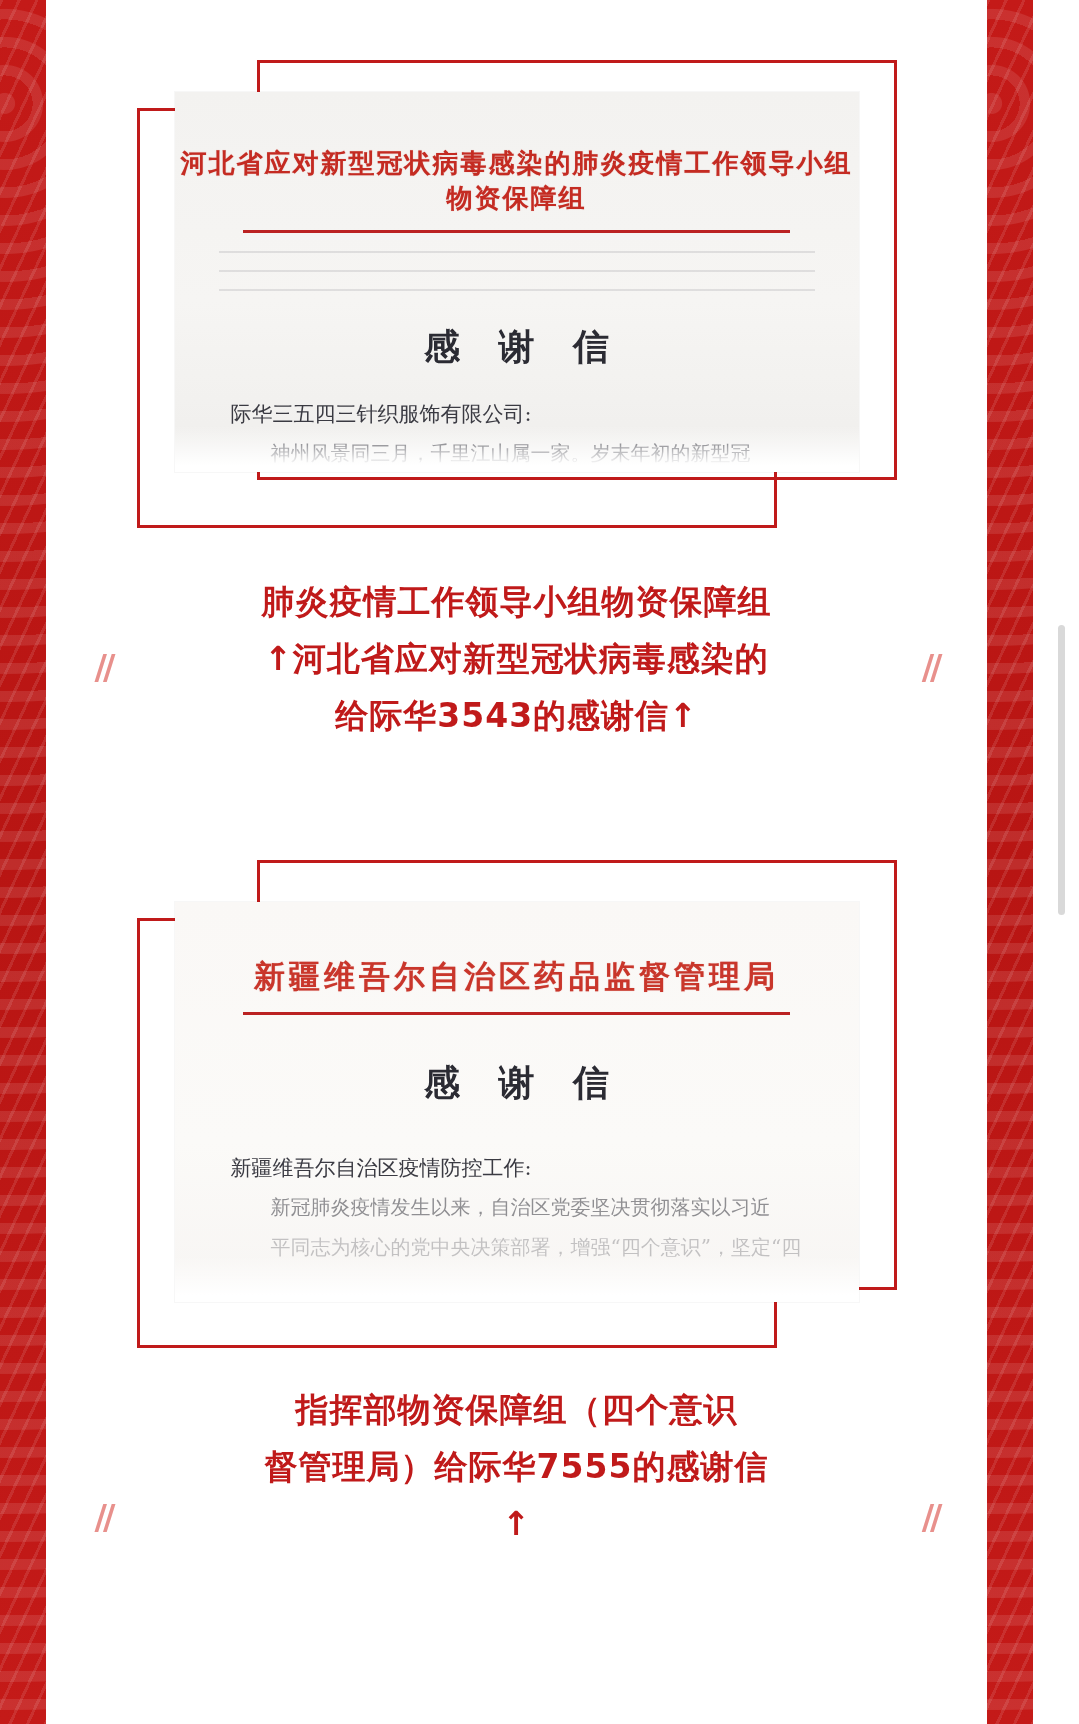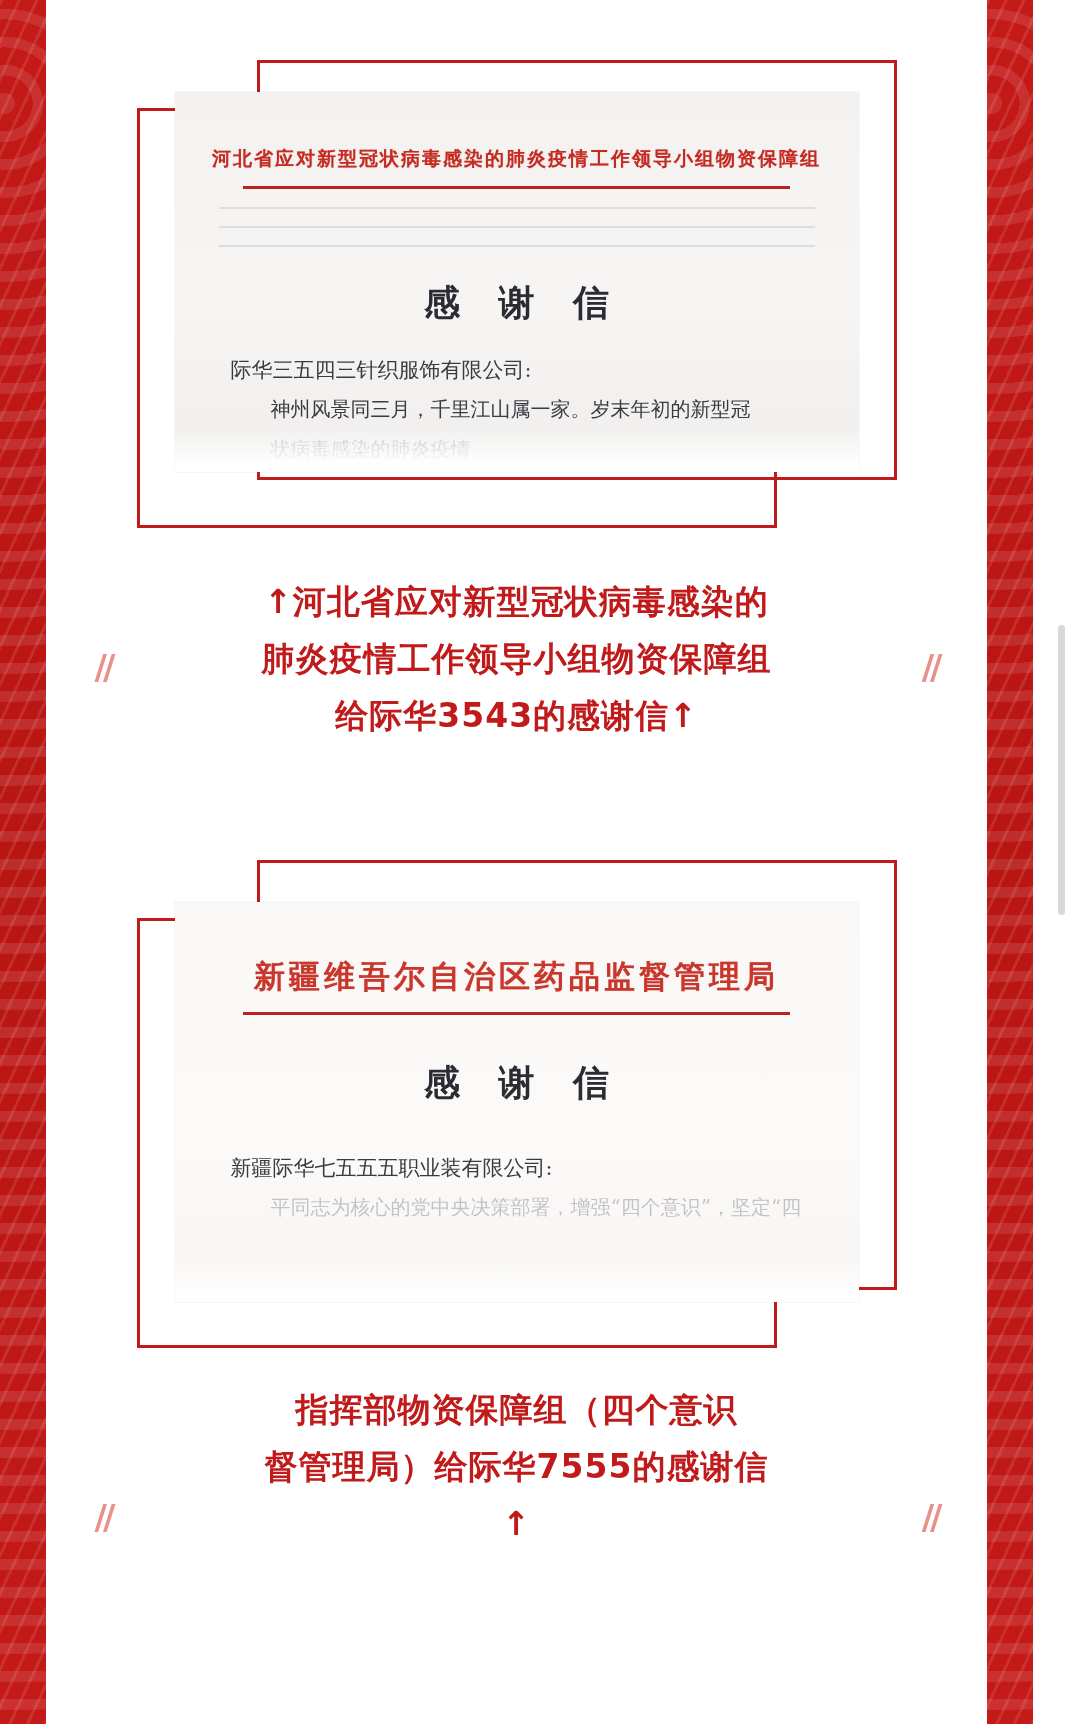--- a/index.html
+++ b/index.html
@@ -119,21 +119,21 @@
 
   .letter-head {
     text-align: center;
     margin-top: 54px;
     font-family: "DejaVu Serif", serif;
     font-weight: bold;
     color: #c42b22;
     letter-spacing: 2px;
     text-shadow: 0 0 1px rgba(196,43,34,0.4);
   }
-  .letter-head.h1 { font-size: 19px; }
+  .letter-head.h1 { font-size: 26px; }
   .letter-head.h2 { font-size: 31px; letter-spacing: 4px; }
 
   .rule-double {
     margin: 14px auto 0 auto;
     width: 80%;
     border-top: 2px solid #b22; 
     border-bottom: 1px solid #b22;
     height: 3px;
     box-sizing: border-box;
   }
@@ -229,36 +229,37 @@
         <div class="letter-title">感 谢 信</div>
         <div class="letter-salutation">际华三五四三针织服饰有限公司:</div>
         <div class="letter-para">神州风景同三月，千里江山属一家。岁末年初的新型冠</div>
         <div class="letter-para faded2">状病毒感染的肺炎疫情</div>
       </div>
     </div>
 
     <div class="caption" style="margin-top:34px;">
       <span class="slash" style="left:-72px; top:64px;">//</span>
       <span class="slash" style="right:-72px; top:64px;">//</span>
+      <div>肺炎疫情工作领导小组物资保障组</div>
       <div>↑河北省应对新型冠状病毒感染的</div>
-      <div>肺炎疫情工作领导小组物资保障组</div>
       <div>给际华3543的感谢信↑</div>
     </div>
   </div>
 
   <div class="section" style="padding-top:116px;">
     <div class="frame-wrap" style="height:500px;">
       <div class="bracket-outer" style="left:120px; top:0; height:430px;"></div>
       <div class="bracket-inner" style="left:0; top:58px; height:430px;"></div>
 
       <div class="letter two" style="left:38px; top:42px; width:684px; height:400px;">
         <div class="letter-head h2">新疆维吾尔自治区药品监督管理局</div>
         <div class="rule-double"></div>
         <div class="letter-title" style="margin-top:44px;">感 谢 信</div>
-        <div class="letter-salutation" style="margin-top:46px;">新疆际华七五五五职业装有限公司:</div>
+        <div class="letter-salutation" style="margin-top:46px;">新疆维吾尔自治区疫情防控工作:</div>
+        <div class="letter-para faded">新冠肺炎疫情发生以来，自治区党委坚决贯彻落实以习近</div>
         <div class="letter-para faded2">平同志为核心的党中央决策部署，增强“四个意识”，坚定“四</div>
       </div>
     </div>
 
     <div class="caption" style="margin-top:22px;">
       <span class="slash" style="left:-72px; top:106px;">//</span>
       <span class="slash" style="right:-72px; top:106px;">//</span>
       <div>指挥部物资保障组（四个意识</div>
       <div>督管理局）给际华7555的感谢信</div>
       <div>↑</div>

